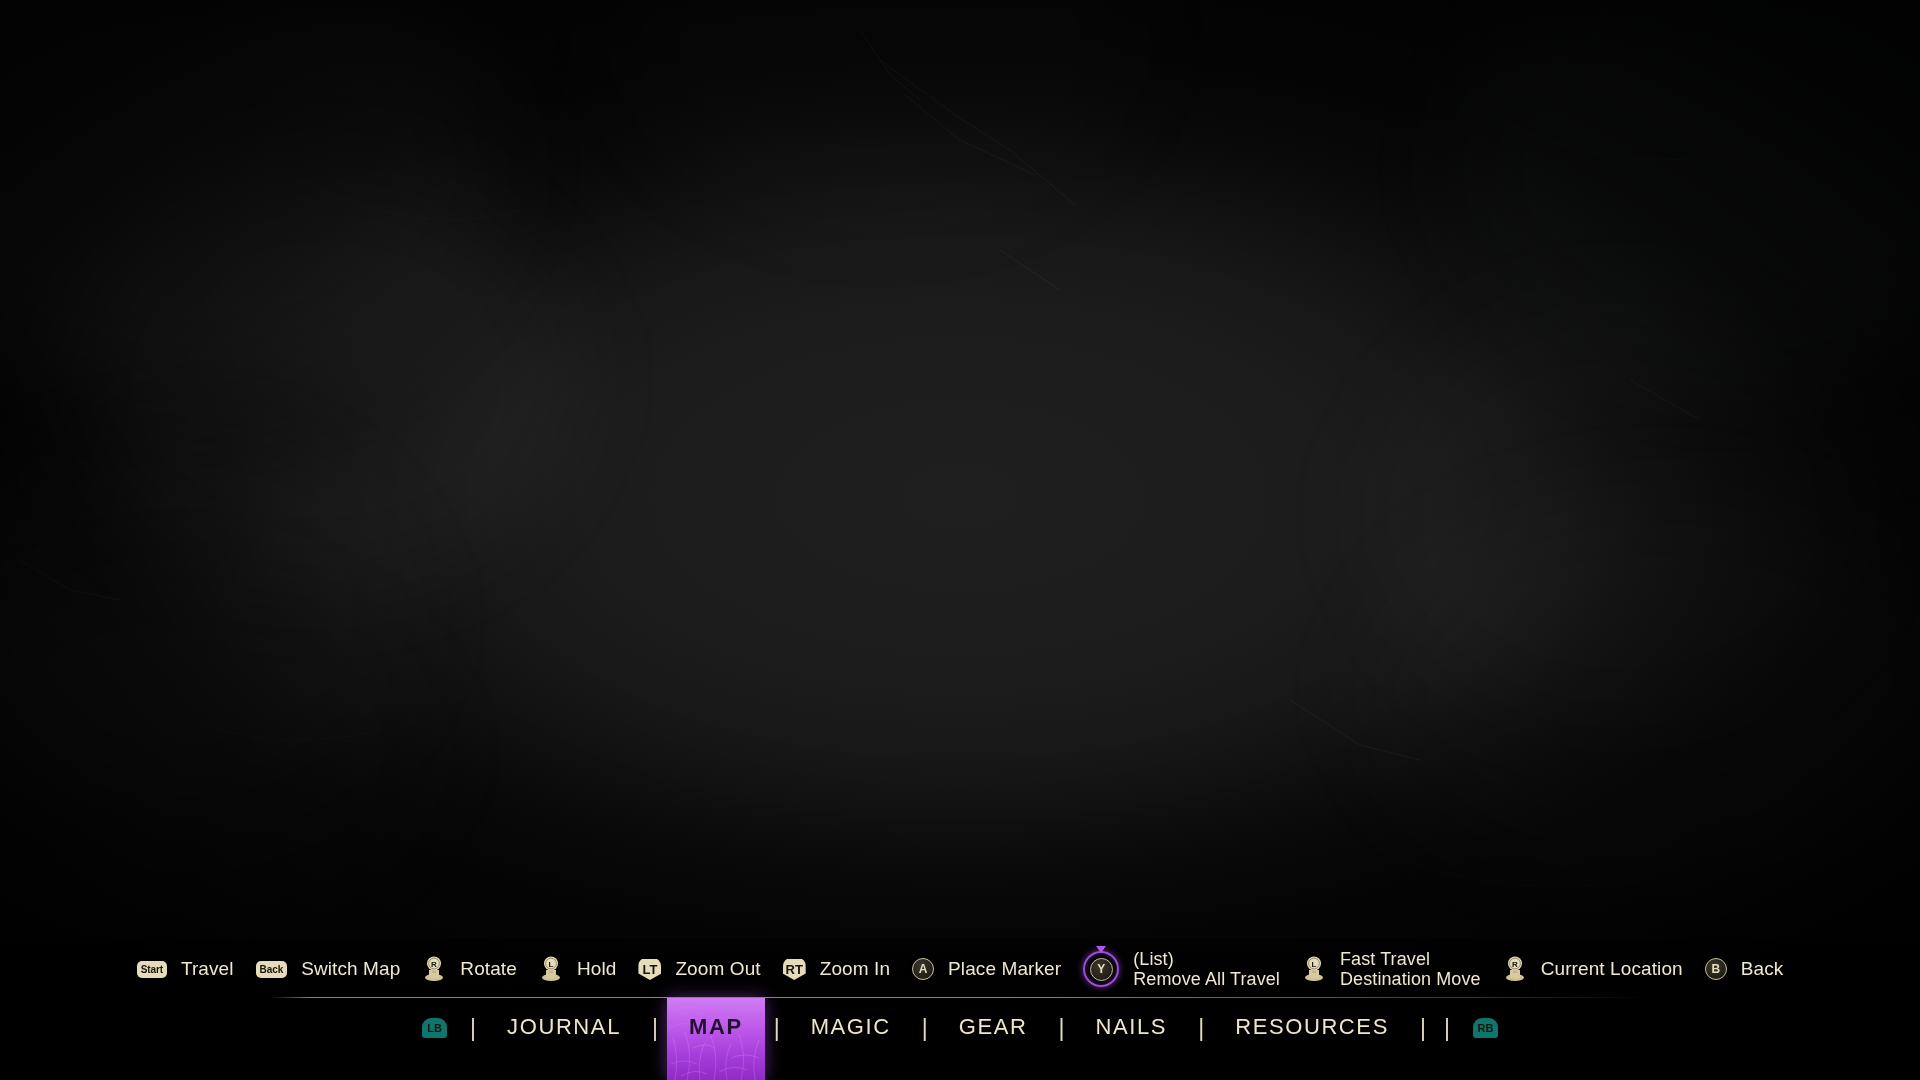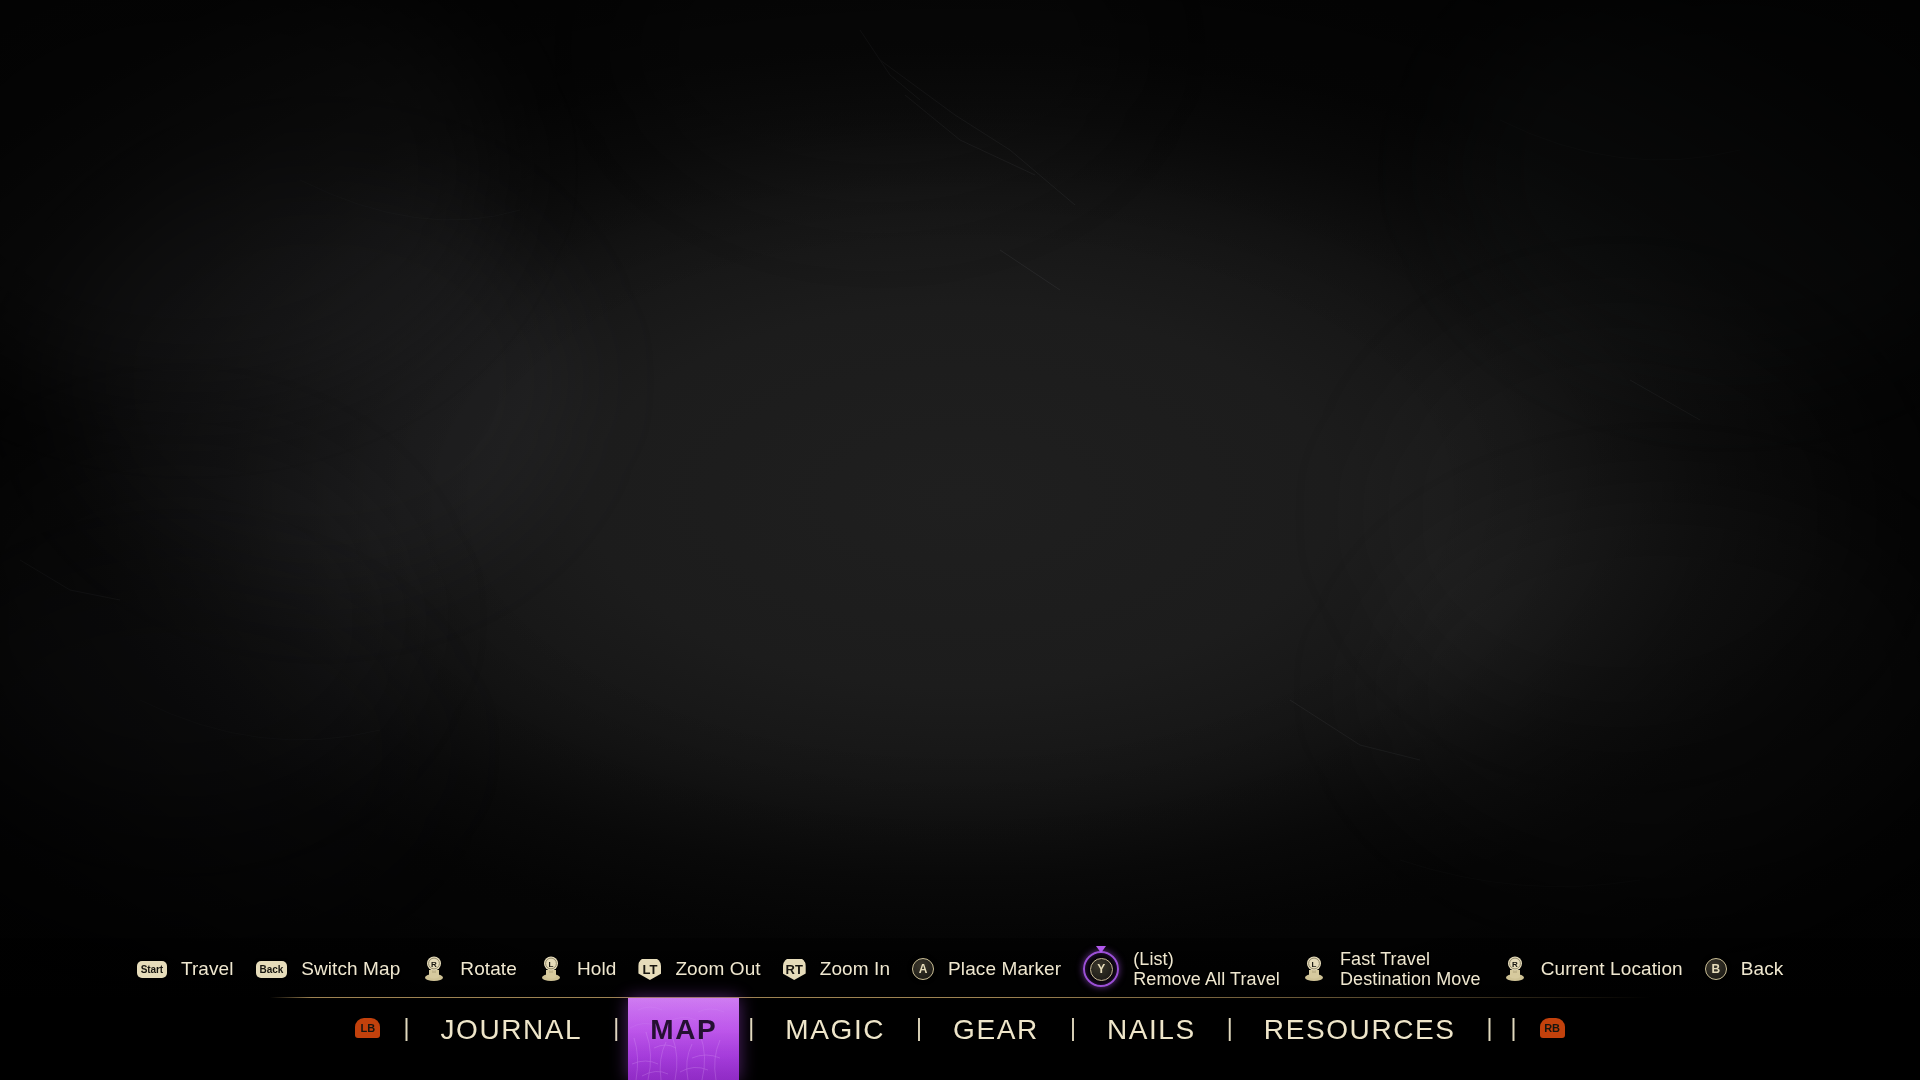--- a/index.html
+++ b/index.html
@@ -94,21 +94,21 @@
     font-weight:bold;
     display:flex; align-items:center; justify-content:center;
     letter-spacing:-.1px;
     box-shadow:0 0 3px rgba(0,0,0,.8);
   }
 
   
   .g-bumper{
     width:25px; height:20px;
     border-radius:9px 9px 3px 3px;
-    background:#c2410c;
+    background:#0f766e;
     color:#17150f;
     font-size:11px; font-weight:bold;
     display:flex; align-items:center; justify-content:center;
     box-shadow:0 0 3px rgba(0,0,0,.8);
   }
 
   
   .g-trigger{
     width:23px; height:22px;
     background:#e6dcba;
@@ -189,21 +189,21 @@
     align-items:stretch;
     height:82px;
   }
   .tab{
     position:relative;
     display:flex;
     align-items:flex-start;
     justify-content:center;
     padding:16px 22px 0 22px;
     color:#efe6ca;
-    font-size:28px;
+    font-size:22px;
     letter-spacing:1.6px;
     text-shadow:0 1px 3px rgba(0,0,0,.9);
   }
   .tab.active{
     color:#241032;
     text-shadow:none;
     background:
       linear-gradient(to bottom, rgba(205,120,245,.0) 0%, rgba(150,50,200,.35) 100%),
       linear-gradient(to bottom, #cf7cf2 0%, #c45ef0 38%, #a93fe0 72%, #8d28c4 100%);
     box-shadow:0 0 16px rgba(180,80,240,.45);

